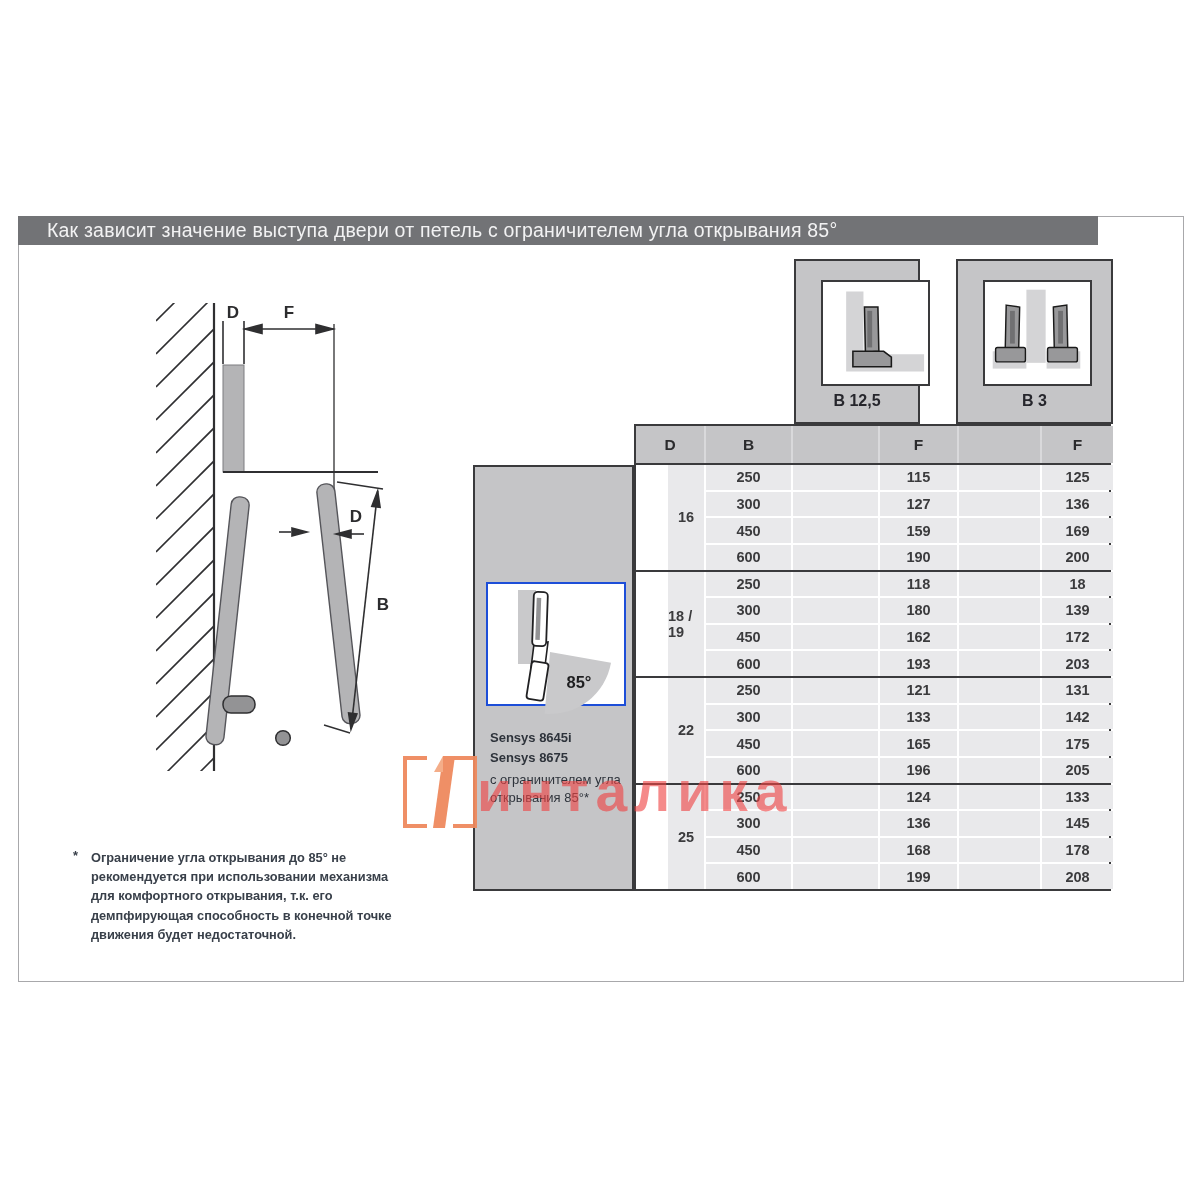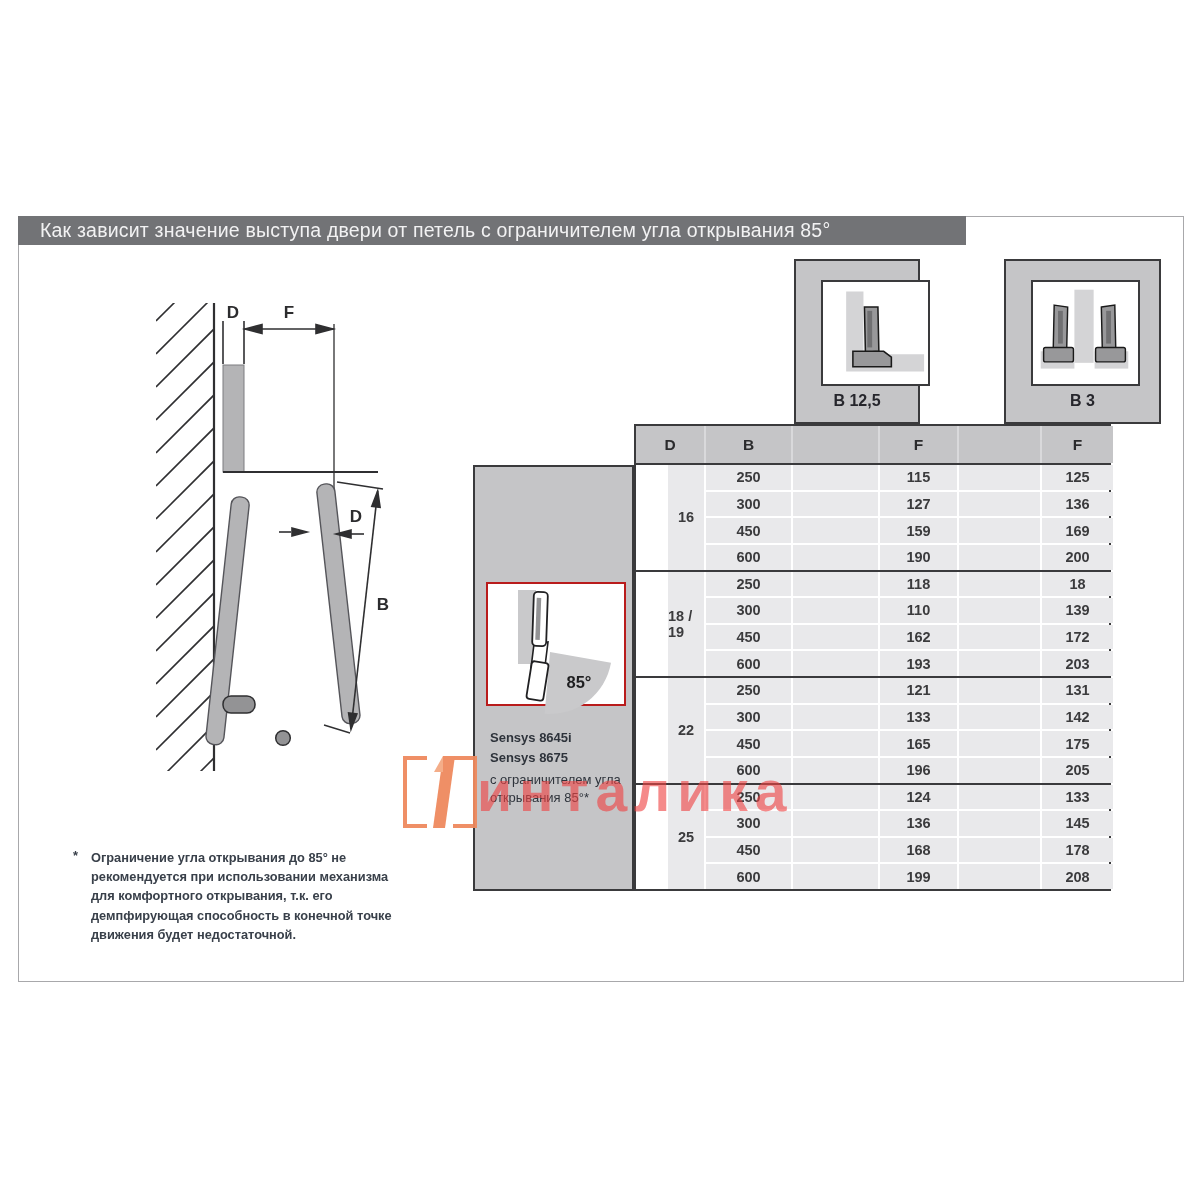--- a/index.html
+++ b/index.html
@@ -3,34 +3,34 @@
 <meta charset="utf-8">
 <style>
   * { margin:0; padding:0; box-sizing:border-box; }
   html,body { background:#ffffff; }
   body { font-family:"Liberation Sans","DejaVu Sans",sans-serif; }
   .page { position:relative; width:1200px; height:1200px; background:#ffffff; overflow:hidden; }
   .content { position:absolute; left:18px; top:216px; width:1166px; height:766px;
              background:#ffffff; border:1px solid #a8a8ab; }
 
   
-  .title-bar { position:absolute; left:-1px; top:-1px; width:948px; height:29px;
+  .title-bar { position:absolute; left:-1px; top:-1px; width:1080px; height:29px;
                background:#727376; color:#f2f2f3; font-size:19.5px; line-height:29px;
-               padding-left:22px; letter-spacing:0.2px; white-space:nowrap; }
+               padding-left:29px; letter-spacing:0.2px; white-space:nowrap; }
 
   
   .door-diagram { position:absolute; left:130px; top:80px; width:260px; height:480px; }
   .door-diagram text { font-family:"Liberation Sans","DejaVu Sans",sans-serif; font-weight:bold;
                        font-size:17px; fill:#2c2c2e; }
 
   
   .icon-box { position:absolute; top:42px; height:165px; background:#c5c5c7;
               border:2px solid #3a3a3c; }
   .icon-box.b1 { left:775px; width:126px; }
-  .icon-box.b2 { left:937px; width:157px;margin-left:48px; }
+  .icon-box.b2 { left:937px; width:157px; }
   .icon-inner { position:absolute; left:25px; top:19px; width:109px; height:106px;
                 background:#ffffff; border:2px solid #3a3a3c; }
   .icon-label { position:absolute; left:0; right:0; top:131px; text-align:center;
                 font-size:16px; font-weight:bold; color:#26262c; }
 
   
   .tbl-header { position:absolute; left:615px; top:207px; width:477px; height:41px;
                 display:grid; grid-template-columns:68px 85px 85px 77px 81px 71px; gap:2px;
                 background:#d9d9db; border:2px solid #3a3a3c; }
   .th { background:#c5c5c7; display:flex; align-items:center; justify-content:center;
@@ -42,21 +42,21 @@
            grid-auto-rows:1fr; gap:2px; background:#ffffff; }
   .group-divider { height:2px; background:#3a3a3c; flex:none; }
   .cell { background:#e9e9eb; display:flex; align-items:center; justify-content:center;
           font-weight:bold; font-size:14.5px; color:#3b3b3d; }
   .dcell { grid-row:1 / span 4; grid-column:1;margin-left:32px; }
 
   
   .tbl-sidebar { position:absolute; left:454px; top:248px; width:161px; height:426px;
                  background:#c5c5c7; border:2px solid #3a3a3c; }
   .hinge-box { position:absolute; left:11px; top:115px; width:140px; height:124px;
-               background:#ffffff; border:2px solid #b91c1c; }
+               background:#ffffff; border:2px solid #1d4ed8; }
   .hinge-box svg text { font-family:"Liberation Sans","DejaVu Sans",sans-serif;
                         font-weight:bold; font-size:16.5px; fill:#1e1e20; }
   .product-block { position:absolute; left:15px; top:261px; color:#2e333b; }
   .product-line { font-size:13px; font-weight:bold; line-height:19.5px; }
   .product-note { font-size:13px; font-weight:normal; line-height:17.5px; }
   .product-note.first { margin-top:4px; }
 
   
   .footnote { position:absolute; left:54px; top:631px; width:372px; display:flex;
               color:#39404a; }
@@ -204,21 +204,21 @@
         <div class="group-divider"></div>
         <div class="group">
           <div class="cell dcell">18 / 19</div>
           <div class="cell">250</div>
           <div class="cell"></div>
           <div class="cell">118</div>
           <div class="cell"></div>
           <div class="cell">18</div>
           <div class="cell">300</div>
           <div class="cell"></div>
-          <div class="cell">110</div>
+          <div class="cell">180</div>
           <div class="cell"></div>
           <div class="cell">139</div>
           <div class="cell">450</div>
           <div class="cell"></div>
           <div class="cell">162</div>
           <div class="cell"></div>
           <div class="cell">172</div>
           <div class="cell">600</div>
           <div class="cell"></div>
           <div class="cell">193</div>

